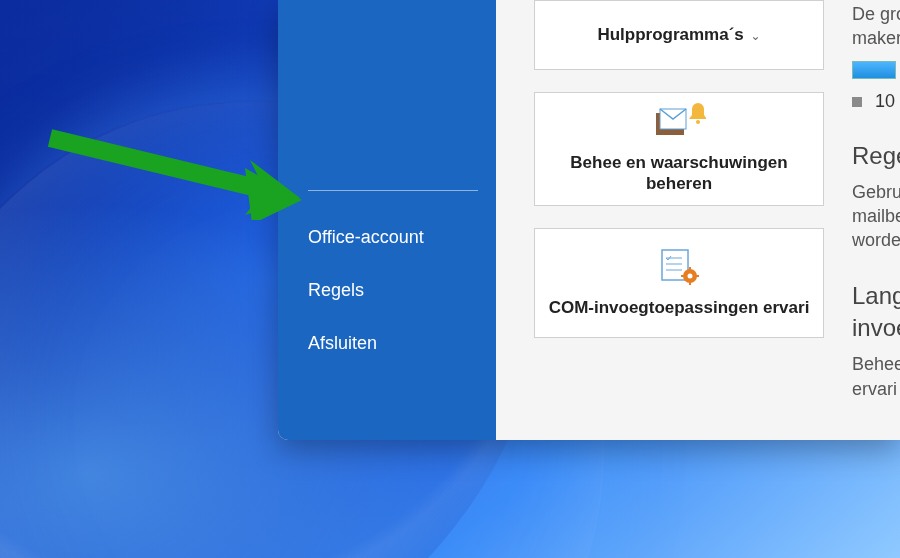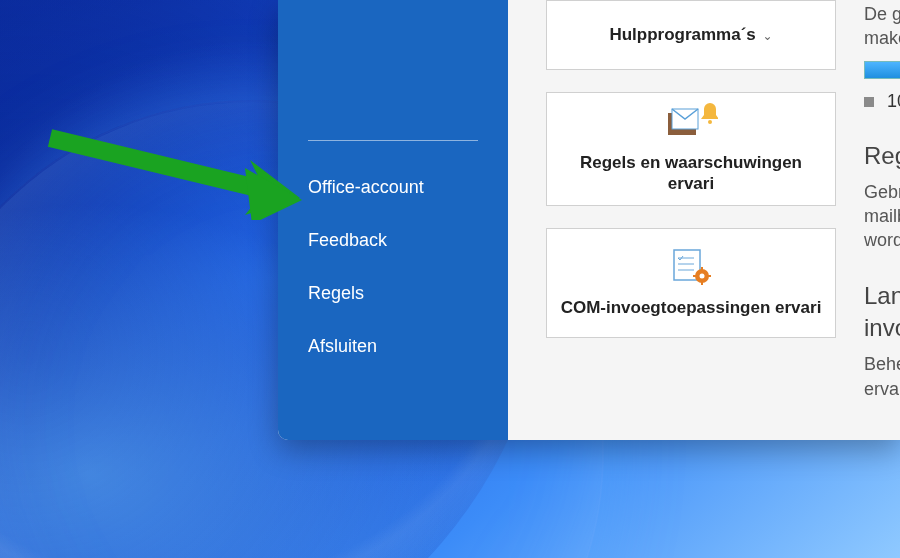--- a/index.html
+++ b/index.html
@@ -37,23 +37,24 @@
   .window {
     position: absolute; left: 278px; top: 0; right: 0; height: 440px;
     background: #f5f5f5;
     box-shadow: 0 10px 30px rgba(0,0,0,0.3);
     border-radius: 0 0 0 10px;
     display: flex;
   }
 
   .sidebar {
     width: 250px; background: #1a66c0; color: #fff;
-    padding: 0 30px 20px 30px;
+    padding: 0 18px 20px 30px;
     display: flex; flex-direction: column;
     border-radius: 0 0 0 10px;
+    justify-content: center;
   }
   .sidebar-spacer { height: 140px; }
   .sidebar-divider {
     border: none; border-top: 1px solid rgba(255,255,255,0.5);
     width: 170px; margin: 0 0 20px 0;
   }
   .sidebar-item {
     font-size: 18px; padding: 16px 0; cursor: pointer;
     color: #fff;
   }
@@ -90,21 +91,20 @@
 <body>
 
 <div class="bg"></div>
 
 <div class="window">
 
   <div class="sidebar">
     <div class="sidebar-spacer"></div>
     <hr class="sidebar-divider">
     <div class="sidebar-item">Office-account</div>
-    <div class="sidebar-item">Feedback</div>
     <div class="sidebar-item">Regels</div>
     <div class="sidebar-item">Afsluiten</div>
   </div>
 
   <div class="main">
     <div class="tiles">
 
       <div class="tile" style="min-height:70px">
         <span class="label">
           <span>Hulpprogramma´s</span>
@@ -115,21 +115,21 @@
       <div class="tile">
         <span class="icon">
           <svg width="54" height="38" viewBox="0 0 54 38">
             <path d="M40 6 a6 6 0 0 1 12 0 v6 l3 4 h-18 l3-4z" fill="#f4b73e"></path>
             <circle cx="46" cy="19" r="2" fill="#f4b73e"></circle>
             <rect x="4" y="10" width="28" height="22" fill="#8b5e3c"></rect>
             <rect x="8" y="6" width="26" height="20" fill="#fff" stroke="#5aa0d8"></rect>
             <polyline points="8,6 21,16 34,6" fill="none" stroke="#5aa0d8" stroke-width="1.5"></polyline>
           </svg>
         </span>
-        <span class="label">Regels en waarschuwingen ervari</span>
+        <span class="label">Behee en waarschuwingen beheren</span>
       </div>
 
       <div class="tile">
         <span class="icon">
           <svg width="46" height="40" viewBox="0 0 46 40">
             <rect x="6" y="4" width="26" height="30" fill="#fff" stroke="#6aa7da" stroke-width="1.5"></rect>
             <line x1="10" y1="12" x2="26" y2="12" stroke="#6aa7da"></line>
             <line x1="10" y1="18" x2="26" y2="18" stroke="#6aa7da"></line>
             <line x1="10" y1="24" x2="26" y2="24" stroke="#6aa7da"></line>
             <polyline points="10,12 12,14 15,10" fill="none" stroke="#6aa7da"></polyline>

